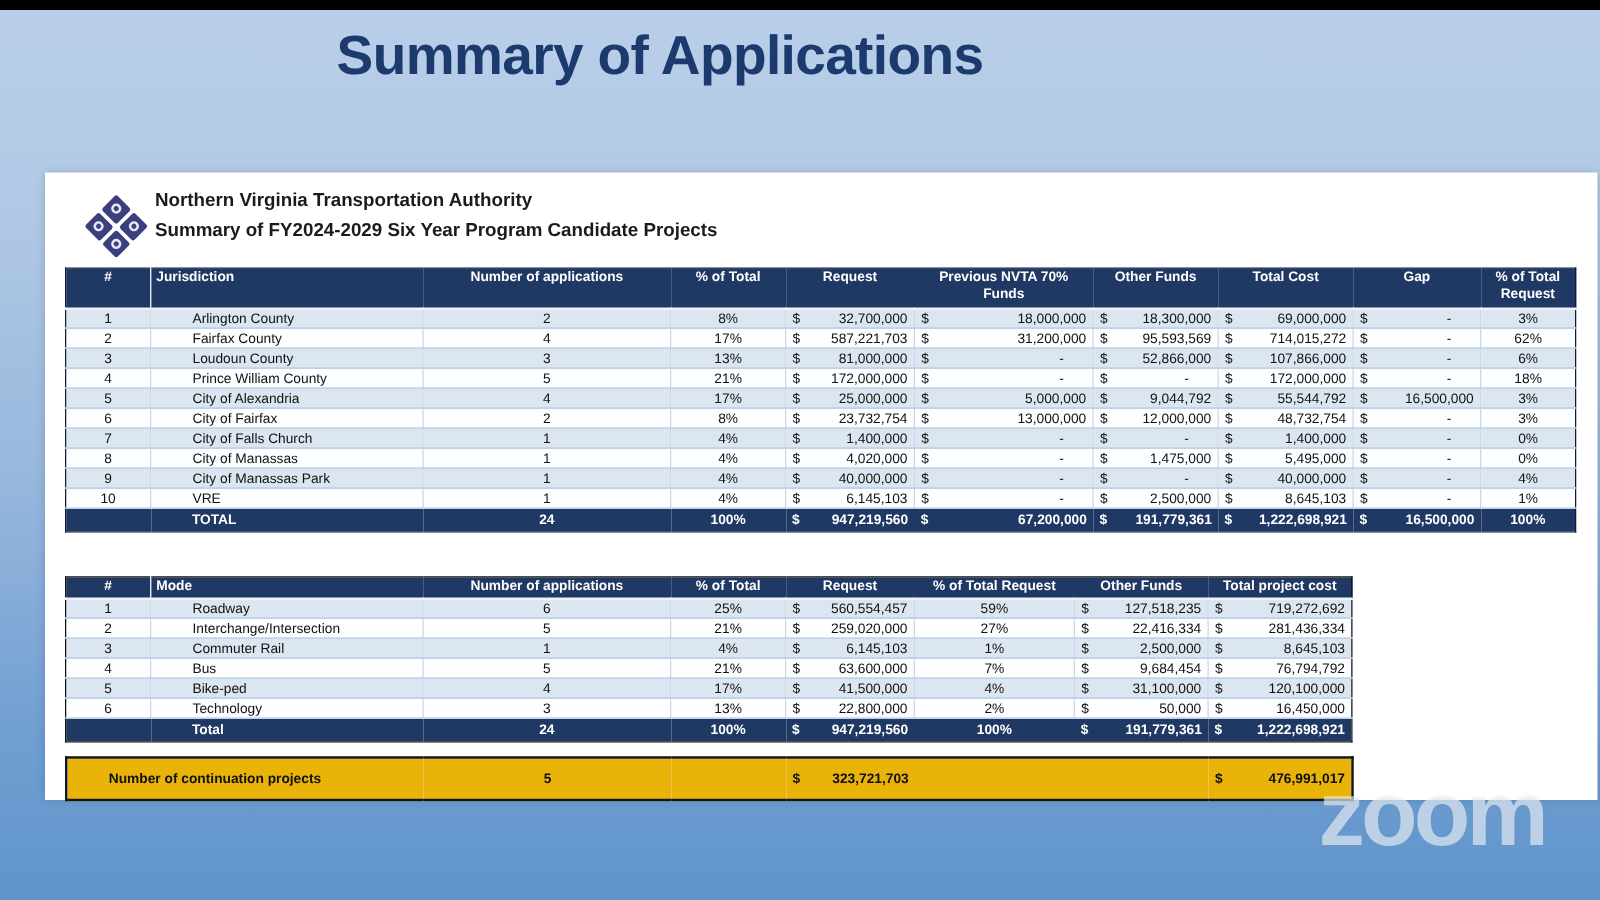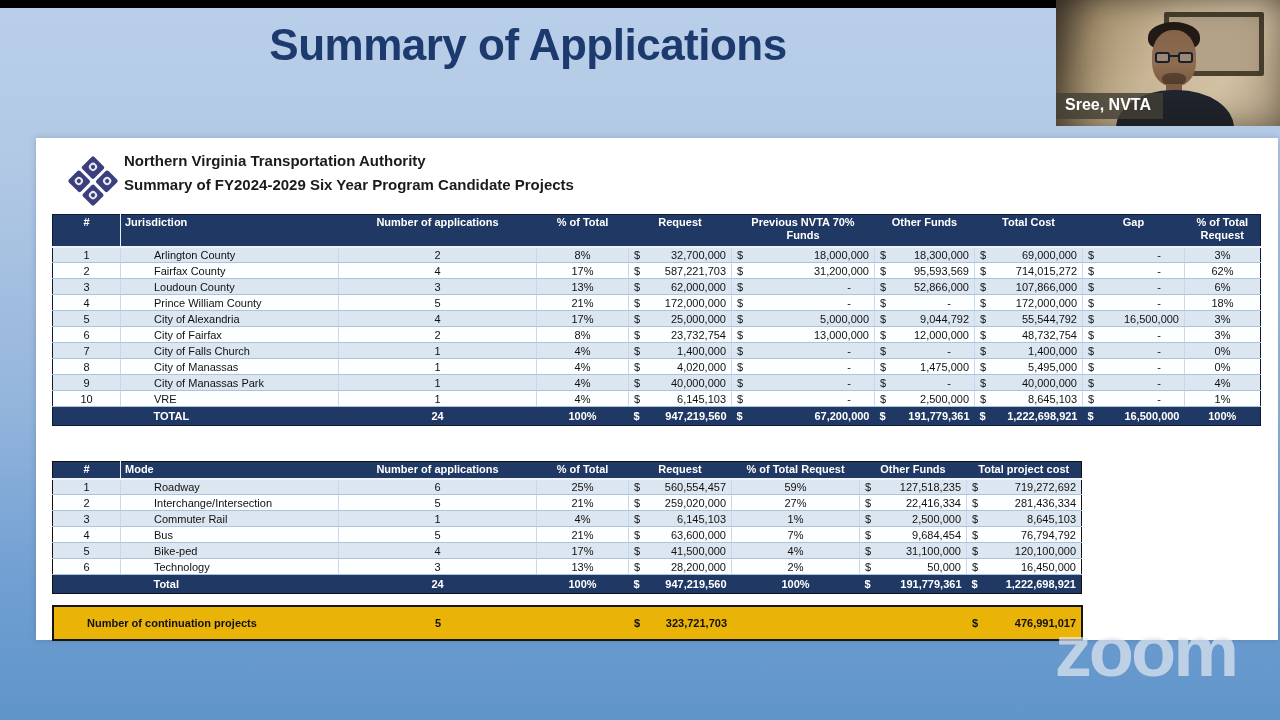--- a/index.html
+++ b/index.html
@@ -72,35 +72,20 @@
     color:rgba(255,255,255,.55); letter-spacing:-3px; text-shadow:0 1px 2px rgba(120,150,190,.35); }
 </style>
 </head>
 <body>
 
 <div class="stage">
   <div class="letterbox"></div>
 
   <div class="page-title">Summary of Applications</div>
 
-  <div class="webcam">
-    <div class="picture-frame"></div>
-    <div class="person-hair"></div>
-    <div class="person-head"></div>
-    <div class="person-glasses">
-        <i class="l"></i>
-        <em></em>
-        <i class="r"></i>
-      </div>
-    <div class="person-beard"></div>
-    <div class="person-neck"></div>
-    <div class="person-body"></div>
-    <div class="vignette"></div>
-    <div class="name-tag">Sree, NVTA</div>
-  </div>
 
   <div class="slide">
     <div class="slide-logo">
       <div class="logo-grid">
           <i></i>
           <i></i>
           <i></i>
           <i></i>
         </div>
     </div>
@@ -210,21 +195,21 @@
             <td class="c">62%</td>
           </tr>
           <tr>
             <td class="c">3</td>
             <td class="l">Loudoun County</td>
             <td class="c">3</td>
             <td class="c">13%</td>
             <td class="money">
               <span class="money-wrap">
                 <span class="cur">$</span>
-                <span class="amt">62,000,000</span>
+                <span class="amt">81,000,000</span>
               </span>
             </td>
             <td class="money">
               <span class="money-wrap">
                 <span class="cur">$</span>
                 <span class="amt dash">-</span>
               </span>
             </td>
             <td class="money">
               <span class="money-wrap">
@@ -697,21 +682,21 @@
             </td>
           </tr>
           <tr>
             <td class="c">6</td>
             <td class="l">Technology</td>
             <td class="c">3</td>
             <td class="c">13%</td>
             <td class="money">
               <span class="money-wrap">
                 <span class="cur">$</span>
-                <span class="amt">28,200,000</span>
+                <span class="amt">22,800,000</span>
               </span>
             </td>
             <td class="c">2%</td>
             <td class="money">
               <span class="money-wrap">
                 <span class="cur">$</span>
                 <span class="amt">50,000</span>
               </span>
             </td>
             <td class="money">

